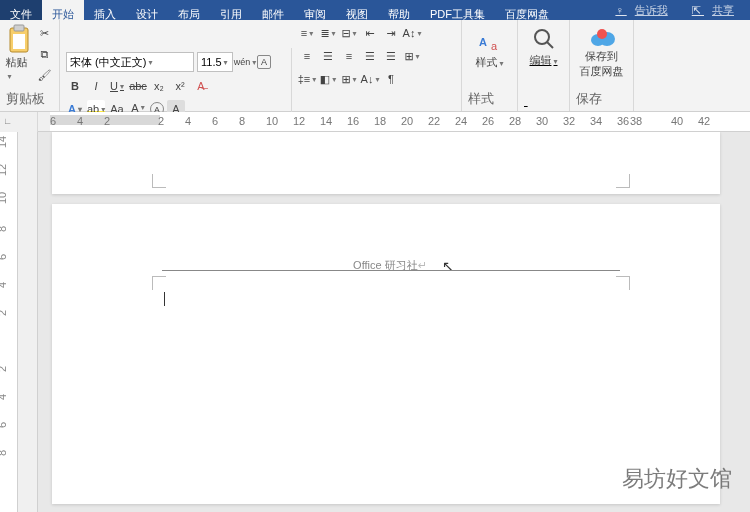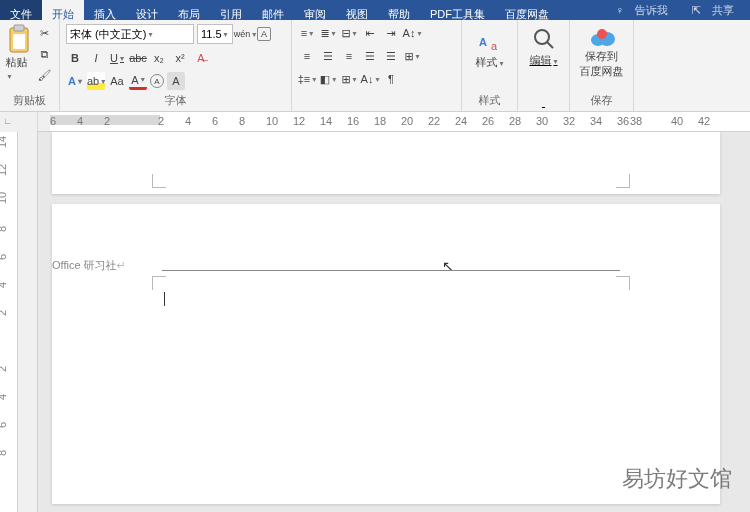--- a/index.html
+++ b/index.html
@@ -1,30 +1,30 @@
 <!DOCTYPE html>
 <html><head>
 <meta charset="utf-8">
 <style>
 *{margin:0;padding:0;box-sizing:border-box;font-family:"Microsoft YaHei",sans-serif;font-size:11px;}
 body{width:750px;height:512px;background:#e8e8e8;overflow:hidden;position:relative;}
 .tabs{height:20px;background:#2a5699;display:flex;align-items:center;color:#fff;}
 .tab{padding:4px 10px;height:20px;line-height:20px;cursor:pointer;}
 .tab.active{background:#f3f3f3;color:#2a5699;}
 .tab.file{background:#1e3f6f;}
-.tell{margin-left:auto;display:flex;align-items:center;}
+.tell{margin-left:auto;display:flex;align-items:center;text-decoration:underline;}
 .tell span{padding:0 8px;opacity:.85;}
 .ribbon{height:92px;background:#f3f3f3;border-bottom:1px solid #d0d0d0;display:flex;}
 .group{border-right:1px solid #d8d8d8;padding:2px 6px 0;display:flex;flex-direction:column;height:100%;}
-.glabel{text-align:center;color:#666;font-size:11px;margin-top:auto;padding-bottom:3px;}
+.glabel{text-align:left;color:#666;font-size:13px;margin-top:auto;padding-bottom:3px;}
 .clipboard{width:60px;}
 .clip-top{display:flex;gap:4px;padding-top:2px;justify-content:center;}
 .paste-main{display:flex;flex-direction:column;align-items:center;cursor:pointer;}
 .clip-side{display:flex;flex-direction:column;gap:3px;}
-.fontgroup{width:232px;}
+.fontgroup{width:232px;margin-top:28px;}
 .fr{display:flex;align-items:center;gap:3px;margin-bottom:3px;padding-top:2px;}
 .sel{border:1px solid #c0c0c0;background:#fff;height:20px;padding:0 3px;display:flex;align-items:center;}
 .font-name{width:128px;}
 .font-size{width:36px;}
 .ib{width:18px;height:18px;display:inline-flex;align-items:center;justify-content:center;cursor:pointer;color:#444;border-radius:2px;}
 .bold{font-weight:bold;}
 .ital{font-style:italic;}
 .under{text-decoration:underline;}
 .strike{text-decoration:line-through;}
 .paragroup{width:170px;}
@@ -42,21 +42,21 @@
 .vruler{position:absolute;left:0;top:132px;width:18px;bottom:0;background:#fff;border-right:1px solid #d0d0d0;font-size:9px;color:#888;}
 .vruler.left2{left:18px;width:20px;background:#f0f0f0;}
 .vtick{position:absolute;left:2px;transform:rotate(-90deg);transform-origin:left;}
 .page{position:absolute;background:#fff;box-shadow:0 1px 3px rgba(0,0,0,.15);}
 .p1{left:14px;top:0;width:668px;height:62px;}
 .crop{position:absolute;width:14px;height:14px;}
 .crop.bl{bottom:6px;left:100px;border-left:1px solid #bbb;border-bottom:1px solid #bbb;}
 .crop.br{bottom:6px;right:90px;border-right:1px solid #bbb;border-bottom:1px solid #bbb;}
 .p2{left:14px;top:72px;width:668px;height:300px;}
 .hdr-line{position:absolute;left:110px;right:100px;top:66px;border-bottom:1px solid #888;}
-.hdr-text{position:absolute;top:54px;left:0;right:0;text-align:left;color:#888;font-size:12px;}
+.hdr-text{position:absolute;top:54px;left:8px;right:0;text-align:center;color:#888;font-size:12px;}
 .cursor-arrow{position:absolute;top:54px;left:390px;font-size:14px;color:#333;}
 .caret{position:absolute;left:112px;top:88px;width:1px;height:14px;background:#333;}
 .crop.tl2{top:72px;left:100px;border-left:1px solid #bbb;border-top:1px solid #bbb;}
 .crop.tr2{top:72px;right:90px;border-right:1px solid #bbb;border-top:1px solid #bbb;}
 .watermark{position:absolute;right:18px;bottom:18px;font-size:22px;color:#666;font-family:"KaiTi","STKaiti",serif;opacity:.85;}
 .drop::after{content:"▾";font-size:8px;margin-left:2px;color:#777;}
 svg{display:block;}
 </style>
 </head>
 <body>

